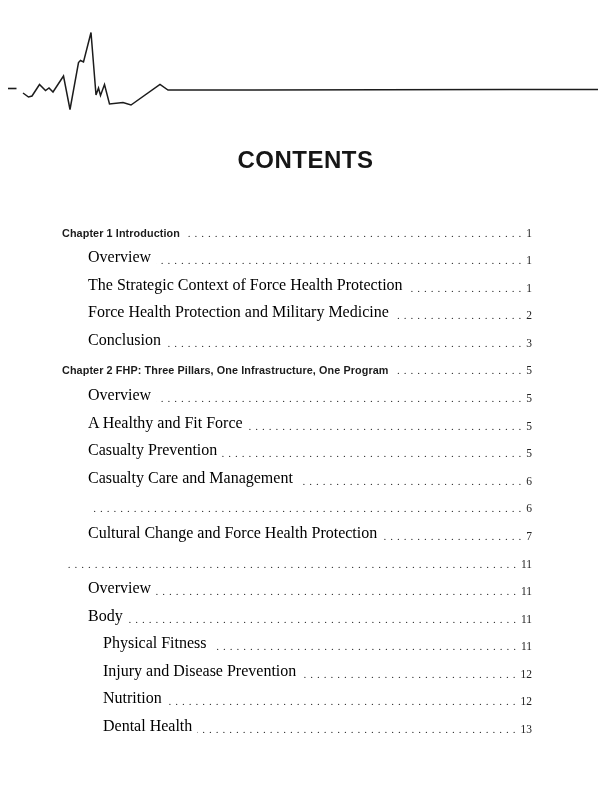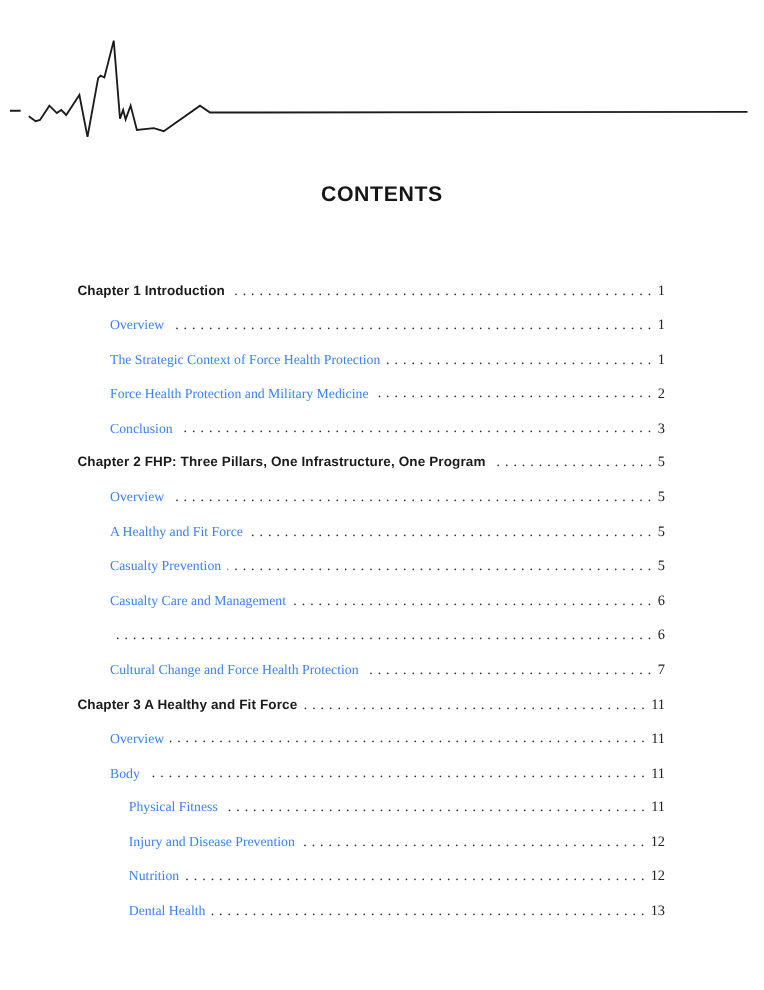--- a/index.html
+++ b/index.html
@@ -23,42 +23,42 @@
   }
   .title {
     position: absolute;
     top: 146px;
     left: 0;
     right: 0;
     margin: 0;
     text-align: center;
     font-family: "Liberation Sans", sans-serif;
     font-weight: bold;
-    font-size: 17px;
+    font-size: 24px;
     letter-spacing: 0.5px;
     color: #161616;
   }
   .toc {
     position: absolute;
     top: 211px;
     left: 62px;
     width: 470px;
   }
   .toc-row {
     display: flex;
     align-items: flex-end;
     height: 27.58px;
     white-space: nowrap;
   }
   .toc-row.lvl-sub    { padding-left: 26px; }
   .toc-row.lvl-subsub { padding-left: 41px; }
   .label {
     font-family: "Liberation Serif", serif;
-    font-size: 11px;
-    color: #3b82f6;
+    font-size: 16px;
+    color: #000000;
     flex: 0 0 auto;
   }
   .lvl-chapter .label {
     font-family: "Liberation Sans", sans-serif;
     font-weight: bold;
     font-size: 10.8px;
     letter-spacing: 0.1px;
     color: #1b1b1b;
   }
   .dots {
@@ -157,21 +157,20 @@
       <span class="pagenum">6</span>
     </div>
 
     <div class="toc-row lvl-sub">
       <span class="label">Cultural Change and Force Health Protection</span>
       <span class="dots">..........................................................................................</span>
       <span class="pagenum">7</span>
     </div>
 
     <div class="toc-row lvl-chapter">
-      <span class="label">Chapter 3 A Healthy and Fit Force</span>
       <span class="dots">..........................................................................................</span>
       <span class="pagenum">11</span>
     </div>
 
     <div class="toc-row lvl-sub">
       <span class="label">Overview</span>
       <span class="dots">..........................................................................................</span>
       <span class="pagenum">11</span>
     </div>
 

